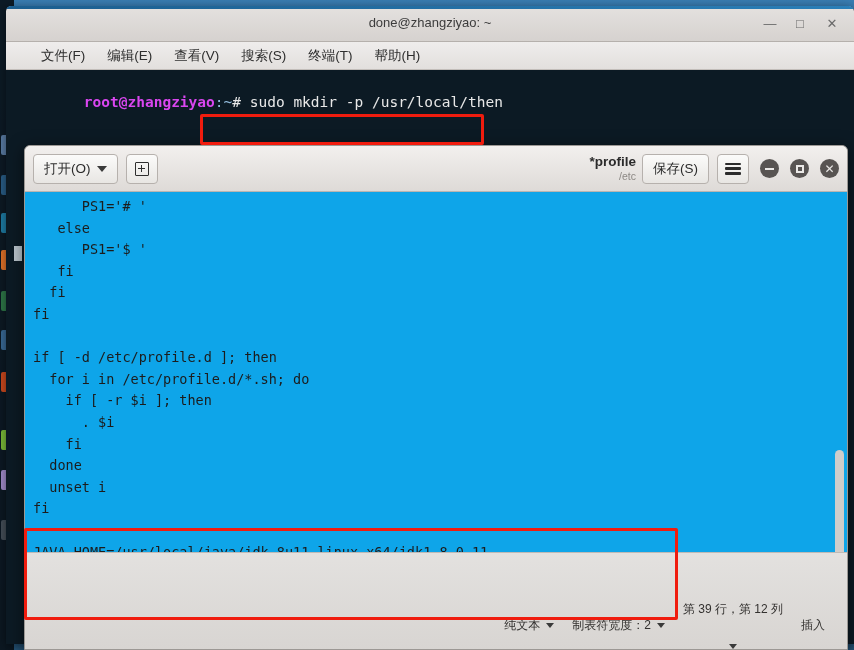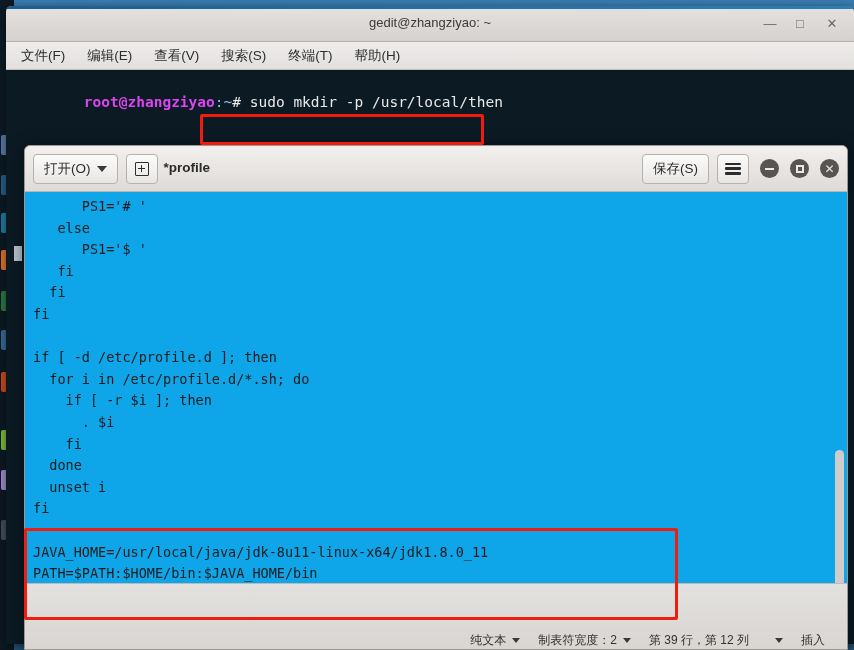--- a/index.html
+++ b/index.html
@@ -74,21 +74,21 @@
   .wbtn.min { right: 76px; }
   .wbtn.max { right: 46px; }
   .wbtn.cls { right: 14px; }
 
   .term-menubar {
     height: 28px;
     background: linear-gradient(180deg,#efedec 0%, #e2dfdd 100%);
     border-bottom: 1px solid #c2bdb9;
     display: flex;
     align-items: center;
-    padding-left: 12px;
+    padding-left: 32px;
     gap: 16px;
   }
   .term-menubar .mi {
     font-size: 13.5px;
     color: #2e2e2e;
     padding: 2px 3px;
     cursor: pointer;
     white-space: nowrap;
   }
 
@@ -176,21 +176,21 @@
     position: relative;
   }
   .newdoc-glyph:before, .newdoc-glyph:after {
     content:""; position:absolute; background:#2f2f2f;
   }
   .newdoc-glyph:before { left:5.2px; top:2.5px; width:1.8px; height:7px; }
   .newdoc-glyph:after  { left:2.5px; top:5.2px; width:7px;  height:1.8px; }
 
   .gedit-titlewrap {
     flex: 1;
-    text-align: left;
+    text-align: right;
     line-height: 1.05;
     padding: 0 6px;
   }
   .gedit-title {
     font-size: 13.5px; font-weight: bold; color: #2b2b2b;
   }
   .gedit-subtitle {
     font-size: 10.5px; color: #8c8884; margin-top: 1px;
   }
 
@@ -284,21 +284,21 @@
       <div class="dock-icon" style="top: 372px; background: rgb(209, 75, 31);"></div>
       <div class="dock-icon" style="top: 430px; background: rgb(126, 193, 58);"></div>
       <div class="dock-icon" style="top: 470px; background: rgb(164, 143, 208);"></div>
       <div class="dock-icon" style="top: 520px; background: rgb(70, 80, 90);"></div>
     </div>
 
   <div class="term-window">
 
     <div class="term-titlebar">
       <div class="tb-accent"></div>
-      <div class="term-title">gedit@zhangziyao: ~</div>
+      <div class="term-title">done@zhangziyao: ~</div>
       <div class="wbtn min">—</div>
       <div class="wbtn max">□</div>
       <div class="wbtn cls">✕</div>
     </div>
 
     <div class="term-menubar">
       <div class="mi">文件(F)</div>
       <div class="mi">编辑(E)</div>
       <div class="mi">查看(V)</div>
       <div class="mi">搜索(S)</div>
@@ -326,20 +326,21 @@
       <div class="gbtn">
         <span>打开(O)</span>
         <span class="caret-down"></span>
       </div>
       <div class="gbtn icon-only" style="margin-left:8px;">
         <span class="newdoc-glyph"></span>
       </div>
 
       <div class="gedit-titlewrap">
         <div class="gedit-title">*profile</div>
+        <div class="gedit-subtitle">/etc</div>
       </div>
 
       <div class="gbtn">
         <span>保存(S)</span>
       </div>
       <div class="gbtn icon-only" style="margin-left:8px;">
         <span class="hamburger">
             <span></span>
             <span></span>
             <span></span>
@@ -387,21 +388,21 @@
 
     <div class="gedit-statusbar">
       <div class="sb-item">
         <span>纯文本</span>
         <span class="sb-caret"></span>
       </div>
       <div class="sb-item">
         <span>制表符宽度：2</span>
         <span class="sb-caret"></span>
       </div>
-      <div class="sb-item" style="gap:26px;">
+      <div class="sb-item" style="gap:26px;flex-direction:column;">
         <span>第 39 行，第 12 列</span>
         <span class="sb-caret"></span>
       </div>
       <div class="sb-item static">插入</div>
     </div>
   </div>
 
   <div class="redbox" id="redbox-cmd" style="border-color: rgb(240, 28, 14);"></div>
   <div class="redbox" id="redbox-java" style="border-color: rgb(240, 28, 14);"></div>
 

